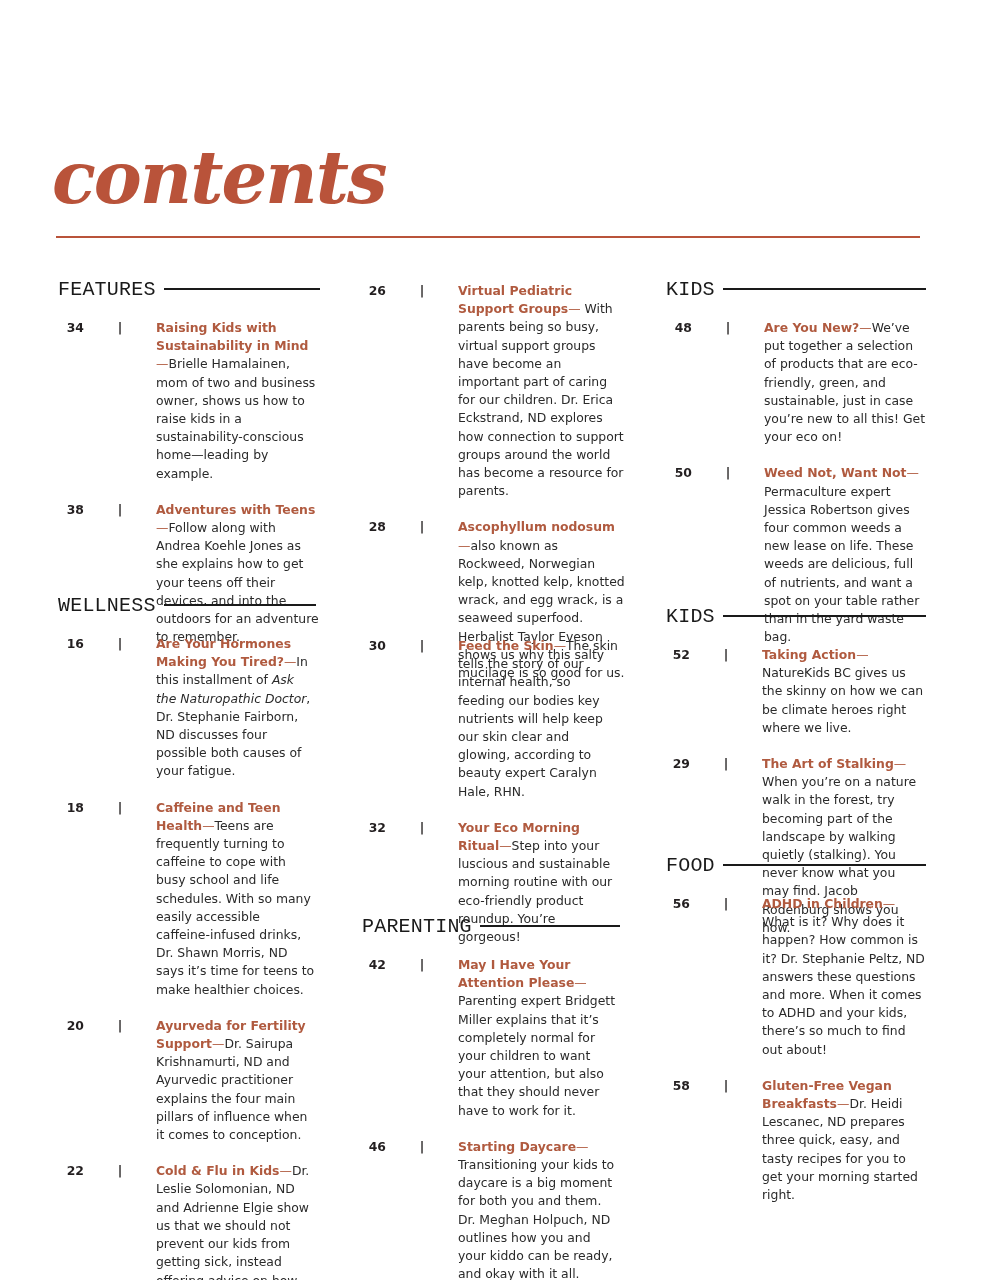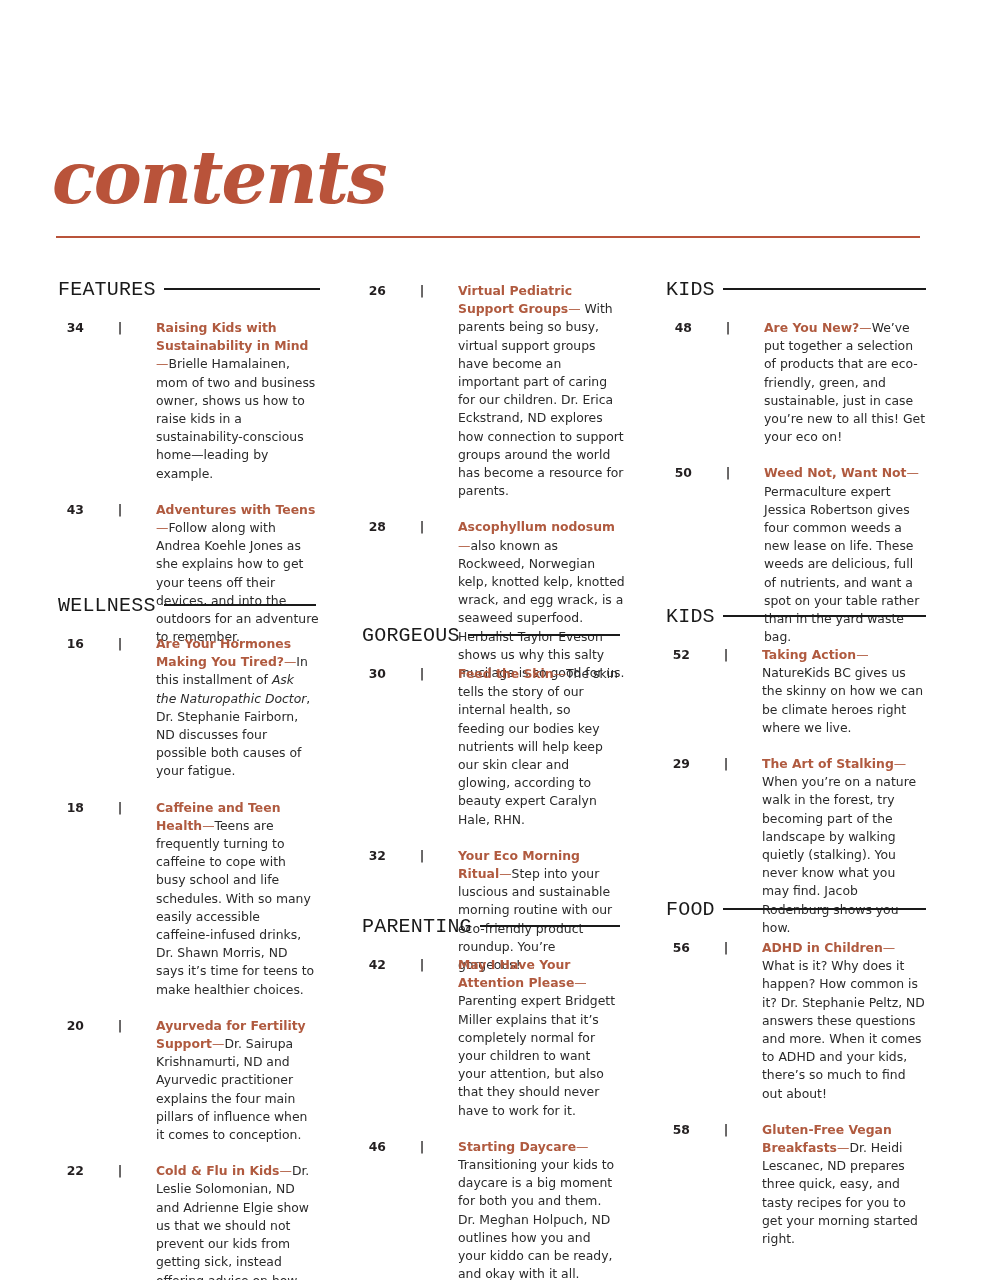--- a/index.html
+++ b/index.html
@@ -33,21 +33,21 @@
       <span class="sec-rule"></span>
     </div>
   <div style="height:16px"></div>
   <div class="entry">
     <span class="page">34</span>
       <span class="bar">|</span>
     <span class="text"><span class="headline">Raising Kids with Sustainability in Mind</span><span class="dash">—</span><span>Brielle Hamalainen, mom of two and business owner, shows us how to raise kids in a sustainability-conscious home—leading by example.</span></span>
   </div>
   <div style="height:18px"></div>
   <div class="entry">
-    <span class="page">43</span>
+    <span class="page">38</span>
       <span class="bar">|</span>
     <span class="text"><span class="headline">Adventures with Teens</span><span class="dash">—</span><span>Follow along with Andrea Koehle Jones as she explains how to get your teens off their devices, and into the outdoors for an adventure to remember.</span></span>
   </div>
 </div>
 
 <div class="section" style="left:58px; top:591px; width:258px;">
   <div class="sec-head">
       <span class="sec-title">WELLNESS</span>
       <span class="sec-rule"></span>
     </div>
@@ -85,24 +85,20 @@
   </div>
   <div style="height:18px"></div>
   <div class="entry">
     <span class="page">28</span>
       <span class="bar">|</span>
     <span class="text"><span class="headline">Ascophyllum nodosum</span><span class="dash">—</span><span>also known as Rockweed, Norwegian kelp, knotted kelp, knotted wrack, and egg wrack, is a seaweed superfood. Herbalist Taylor Eveson shows us why this salty mucilage is so good for us.</span></span>
   </div>
 </div>
 
 <div class="section" style="left:362px; top:621px; width:258px;">
-  <div class="sec-head">
-      <span class="sec-title">GORGEOUS</span>
-      <span class="sec-rule"></span>
-    </div>
   <div style="height:16px"></div>
   <div class="entry" style="margin-left:-2px">
     <span class="page">30</span>
       <span class="bar">|</span>
     <span class="text"><span class="headline">Feed the Skin</span><span class="dash">—</span><span>The skin tells the story of our internal health, so feeding our bodies key nutrients will help keep our skin clear and glowing, according to beauty expert Caralyn Hale, RHN.</span></span>
   </div>
   <div style="height:18px"></div>
   <div class="entry" style="margin-left:-2px">
     <span class="page">32</span>
       <span class="bar">|</span>
@@ -160,21 +156,21 @@
     <span class="text"><span class="headline">Taking Action</span><span class="dash">—</span><span>NatureKids BC gives us the skinny on how we can be climate heroes right where we live.</span></span>
   </div>
   <div style="height:18px"></div>
   <div class="entry" style="margin-left:-2px">
     <span class="page">29</span>
       <span class="bar">|</span>
     <span class="text"><span class="headline">The Art of Stalking</span><span class="dash">—</span><span>When you’re on a nature walk in the forest, try becoming part of the landscape by walking quietly (stalking). You never know what you may find. Jacob Rodenburg shows you how.</span></span>
   </div>
 </div>
 
-<div class="section" style="left:666px; top:895px; width:260px;">
+<div class="section" style="left:666px; top:851px; width:260px;">
   <div class="sec-head">
       <span class="sec-title">FOOD</span>
       <span class="sec-rule"></span>
     </div>
   <div style="height:16px"></div>
   <div class="entry" style="margin-left:-2px">
     <span class="page">56</span>
       <span class="bar">|</span>
     <span class="text"><span class="headline">ADHD in Children</span><span class="dash">—</span><span>What is it? Why does it happen? How common is it? Dr. Stephanie Peltz, ND answers these questions and more. When it comes to ADHD and your kids, there’s so much to find out about!</span></span>
   </div>

